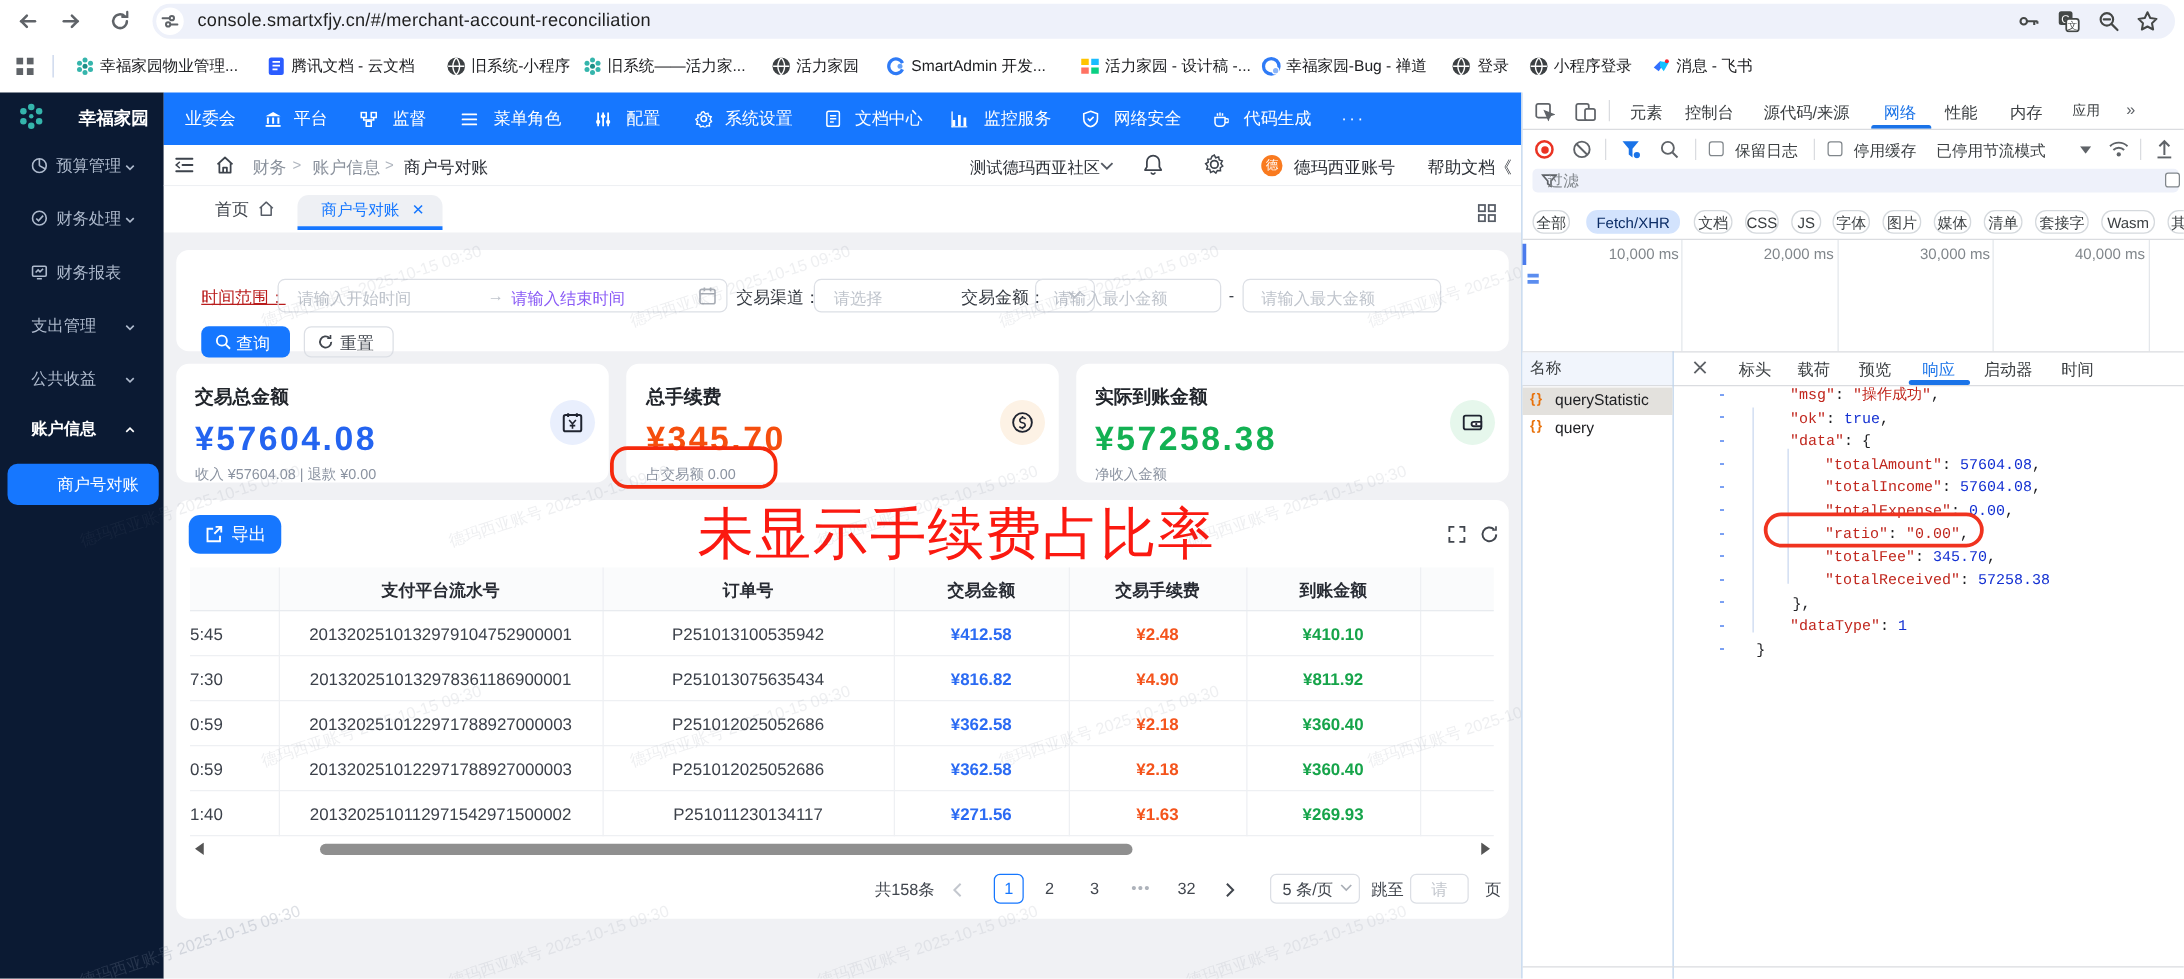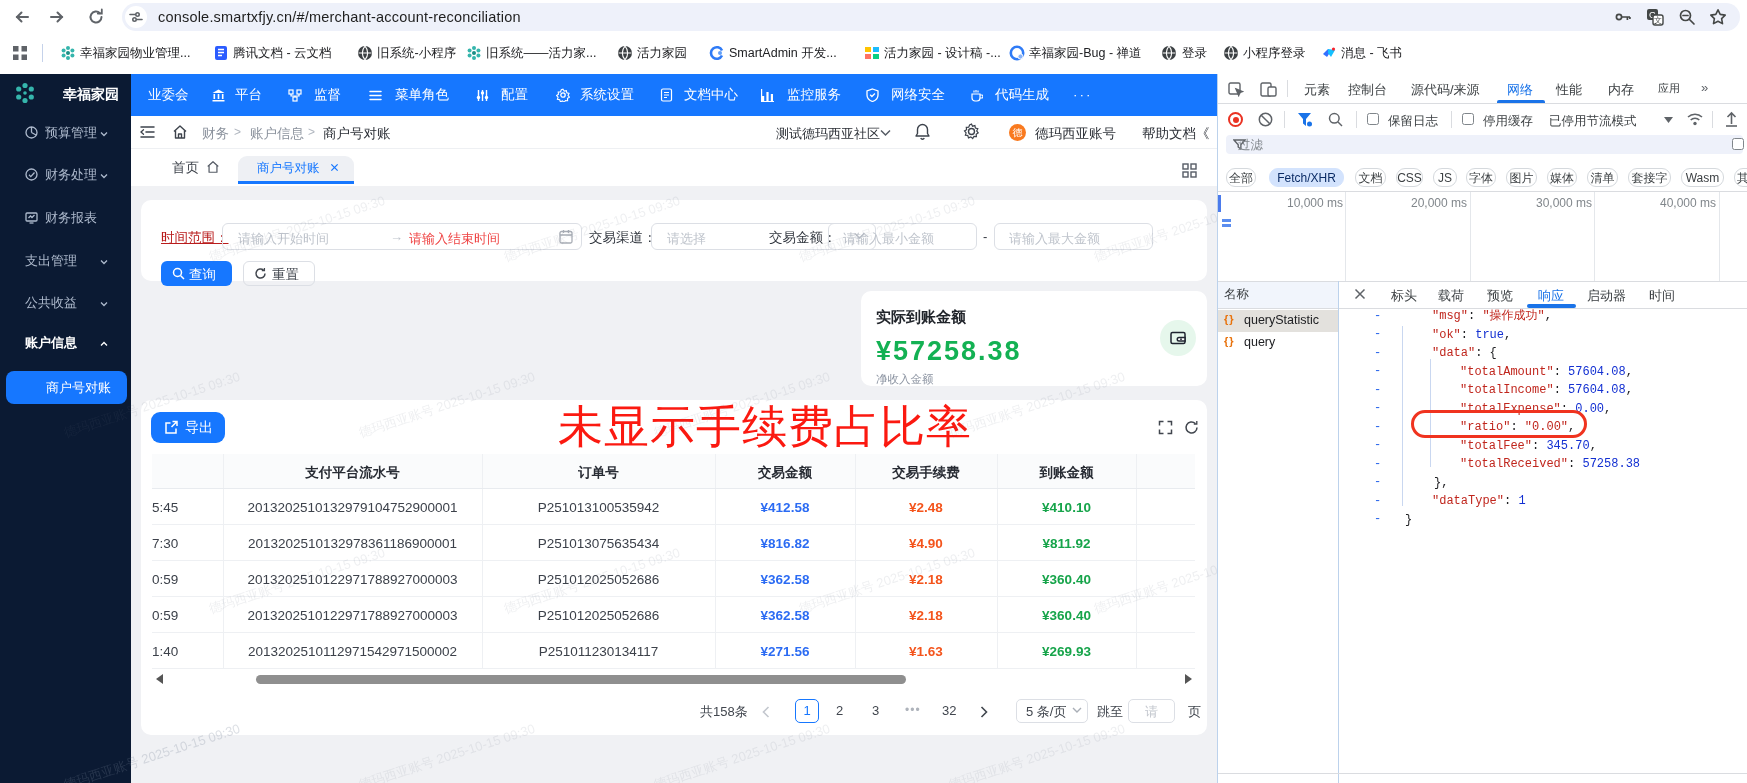--- a/index.html
+++ b/index.html
@@ -343,21 +343,21 @@
     </svg>
 </div>
 
 <div class="ab" id="content">
 
 <div class="card" style="left:10px;top:14px;width:1066px;height:81px;">
   <span style="position:absolute;left:20px;top:29px;font-size:13.5px;color:#b91c1c;text-decoration:underline;">时间范围：</span>
   <div style="position:absolute;left:81px;top:23px;width:360px;height:27px;border:1px solid #dcdfe5;border-radius:6px;box-sizing:border-box;"></div>
   <span style="position:absolute;left:97px;top:30px;font-size:13px;color:#bfc4cc;">请输入开始时间</span>
   <span style="position:absolute;left:249px;top:29px;font-size:13px;color:#bfc4cc;">→</span>
-  <span style="position:absolute;left:268px;top:30px;font-size:13px;color:#ef4444;">请输入结束时间</span>
+  <span style="position:absolute;left:268px;top:30px;font-size:13px;color:#8b5cf6;">请输入结束时间</span>
   <svg style="position:absolute;left:418px;top:29px" width="14" height="15" viewBox="0 0 14 15" fill="none" stroke="#a8adb5" stroke-width="1.3">
         <rect x="1" y="2.5" width="12" height="11.5" rx="1.5"></rect>
         <path d="M1 6 h12 M4.5 1 v3 M9.5 1 v3"></path>
       </svg>
   <span style="position:absolute;left:448px;top:29px;font-size:13.5px;color:#333840;">交易渠道：</span>
   <div style="position:absolute;left:510px;top:23px;width:225px;height:27px;border:1px solid #dcdfe5;border-radius:6px;box-sizing:border-box;"></div>
   <span style="position:absolute;left:526px;top:30px;font-size:13px;color:#bfc4cc;">请选择</span>
   <svg style="position:absolute;left:713px;top:32px" width="11" height="8" viewBox="0 0 11 8" fill="none" stroke="#b6bbc3" stroke-width="1.4">
         <path d="M1 1.5 l4.5 4.5 L10 1.5"></path>
       </svg>
@@ -374,20 +374,42 @@
       </svg>
   <span style="position:absolute;left:48px;top:66px;font-size:13.5px;color:#fff;">查询</span>
   <div style="position:absolute;left:102px;top:61px;width:72px;height:25px;border:1px solid #dcdfe5;border-radius:6px;box-sizing:border-box;"></div>
   <svg style="position:absolute;left:113px;top:67px" width="13" height="13" viewBox="0 0 13 13" fill="none" stroke="#41464e" stroke-width="1.5">
         <path d="M11 6.5 a4.5 4.5 0 1 1 -1.4 -3.2"></path>
         <path d="M10.4 1 v2.6 h-2.6" stroke-width="1.3"></path>
       </svg>
   <span style="position:absolute;left:131px;top:66px;font-size:13.5px;color:#41464e;">重置</span>
 </div>
 
+<div class="card" style="left:10px;top:105px;width:346px;height:95px;">
+  <span style="position:absolute;left:15px;top:17px;font-size:15px;font-weight:bold;color:#21252b;">交易总金额</span>
+  <span style="position:absolute;left:15px;top:45px;font-size:27px;font-weight:bold;color:#2464f0;letter-spacing:2px;">¥57604.08</span>
+  <span style="position:absolute;left:15px;top:81px;font-size:11.5px;color:#8b93a1;">收入 ¥57604.08 | 退款 ¥0.00</span>
+  <div style="position:absolute;left:299px;top:29px;width:36px;height:36px;border-radius:18px;background:#e9effd;"></div>
+  <svg style="position:absolute;left:308px;top:38px" width="18" height="18" viewBox="0 0 18 18" fill="none" stroke="#1f2430" stroke-width="1.6">
+        <rect x="2" y="3" width="14" height="13" rx="1.5"></rect>
+        <path d="M5.5 1.5 v3 M12.5 1.5 v3"></path>
+        <path d="M6.3 7 l2.7 3 2.7-3 M9 10 v4 M6.8 11.5 h4.4" stroke-width="1.3"></path>
+      </svg>
+</div>
+<div class="card" style="left:370px;top:105px;width:346px;height:95px;">
+  <span style="position:absolute;left:16px;top:17px;font-size:15px;font-weight:bold;color:#21252b;">总手续费</span>
+  <span style="position:absolute;left:16px;top:45px;font-size:27px;font-weight:bold;color:#f54e0e;letter-spacing:2px;">¥345.70</span>
+  <span style="position:absolute;left:16px;top:81px;font-size:11.5px;color:#8b93a1;">占交易额 0.00</span>
+  <div style="position:absolute;left:-13px;top:66px;width:128px;height:28px;border:3px solid #f6290c;border-radius:14px;"></div>
+  <div style="position:absolute;left:299px;top:29px;width:36px;height:36px;border-radius:18px;background:#fdf2e5;"></div>
+  <svg style="position:absolute;left:308px;top:38px" width="18" height="18" viewBox="0 0 18 18" fill="none" stroke="#1f2430" stroke-width="1.5">
+        <circle cx="9" cy="9" r="7.5"></circle>
+        <path d="M11.5 6.2 a2.5 2 0 1 0 -2.5 3 a2.5 2 0 1 1 -2.5 3 M9 3.8 v1.5 M9 12.8 v1.5" stroke-width="1.3"></path>
+      </svg>
+</div>
 <div class="card" style="left:730px;top:105px;width:346px;height:95px;">
   <span style="position:absolute;left:15px;top:17px;font-size:15px;font-weight:bold;color:#21252b;">实际到账金额</span>
   <span style="position:absolute;left:15px;top:45px;font-size:27px;font-weight:bold;color:#13b153;letter-spacing:2px;">¥57258.38</span>
   <span style="position:absolute;left:15px;top:81px;font-size:11.5px;color:#8b93a1;">净收入金额</span>
   <div style="position:absolute;left:299px;top:29px;width:36px;height:36px;border-radius:18px;background:#e6f7ec;"></div>
   <svg style="position:absolute;left:308px;top:38px" width="18" height="18" viewBox="0 0 18 18" fill="none" stroke="#1f2430" stroke-width="1.5">
         <rect x="2" y="3.5" width="14" height="11" rx="1.5"></rect>
         <path d="M10 8.5 h6 v3.5 h-6 a1.7 1.7 0 0 1 0 -3.5 z" fill="#fff"></path>
         <circle cx="12" cy="10.2" r=".9" fill="#1f2430" stroke="none"></circle>
       </svg>

